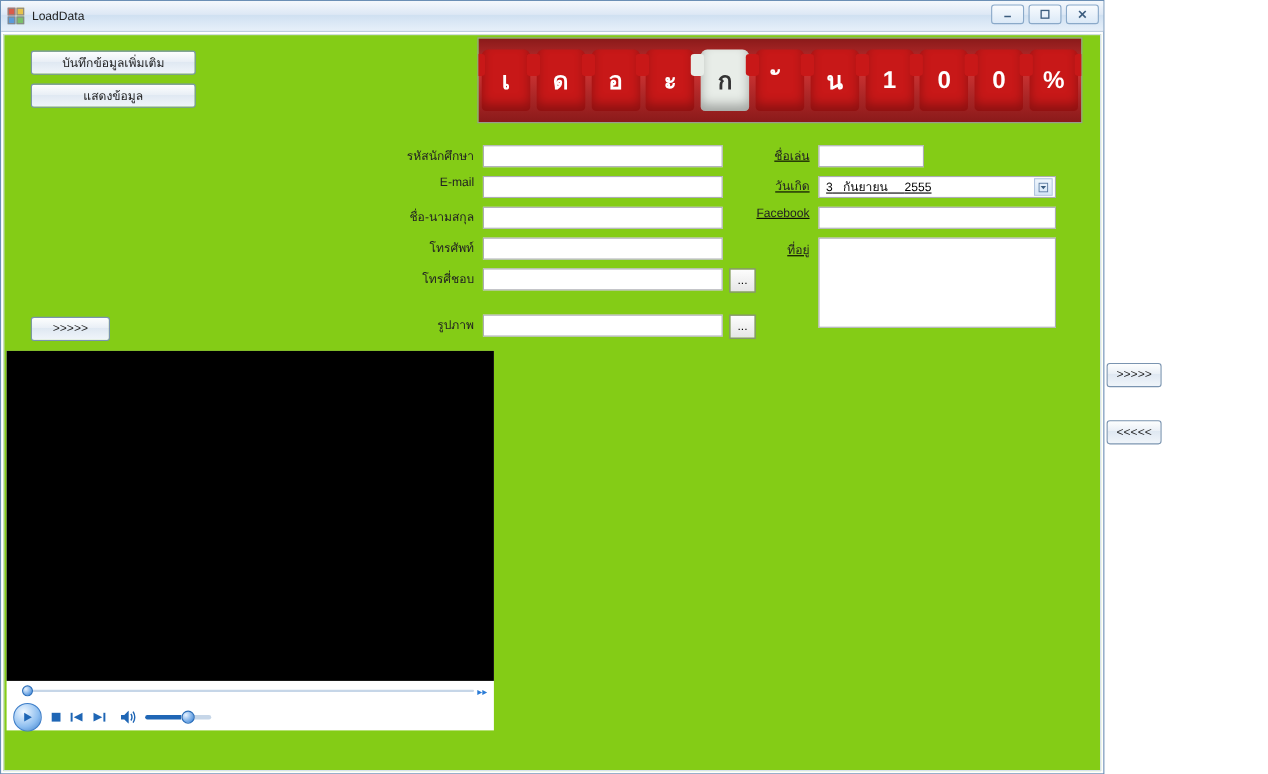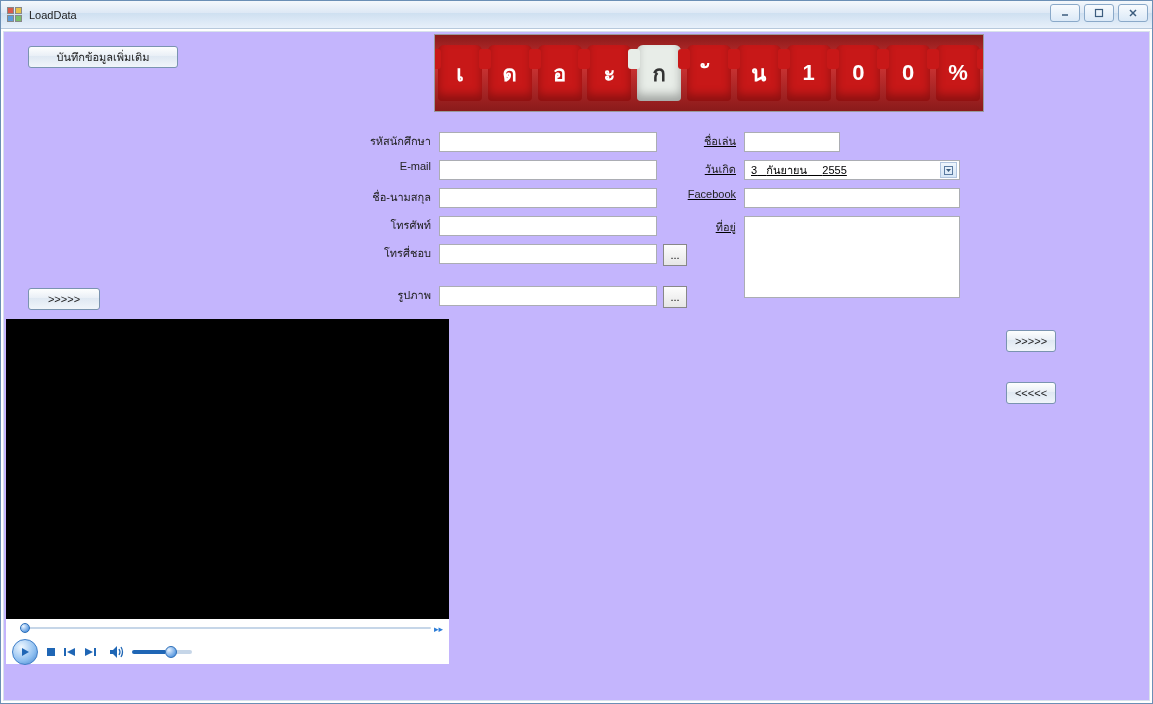--- a/index.html
+++ b/index.html
@@ -1,37 +1,37 @@
 <!DOCTYPE html>
 <html><head>
 <meta charset="utf-8">
 <style>
   * { box-sizing: border-box; font-family: Tahoma, sans-serif; font-size: 11px; }
   body { margin: 0; background: #fff; }
-  .window { width: 1153px; height: 704px; position: relative; background: #fff; border: 1px solid #6b8fb5; }
+  .window { width: 1004px; height: 704px; position: relative; background: #fff; border: 1px solid #6b8fb5; }
   .titlebar {
     height: 28px; background: linear-gradient(#f4f8fc,#dde8f5 45%,#cfe0f1 46%,#e7f0fa);
     border-bottom: 1px solid #b7c9dc; display: flex; align-items: center; padding: 0 6px;
     position: relative;
   }
   .app-icon { width: 16px; height: 16px; margin-right: 6px; position: relative; }
   .app-icon .sq { position:absolute; width:7px; height:7px; border:1px solid #888; }
   .app-icon .sq1 { left:0; top:0; background:#d95b4b; }
   .app-icon .sq2 { left:8px; top:0; background:#e6c24b; }
   .app-icon .sq3 { left:0; top:8px; background:#5b9bd9; }
   .app-icon .sq4 { left:8px; top:8px; background:#7bbf6a; }
   .title-text { color:#222; }
   .win-controls { position:absolute; right:4px; top:3px; display:flex; gap:4px; }
   .win-btn {
     width:30px; height:18px; border:1px solid #8aa9c9; border-radius:3px;
     background:linear-gradient(#f8fbfe,#dbe9f7); display:flex; align-items:center; justify-content:center;
     color:#3b5c7e; font-size:10px; cursor:default;
   }
   .win-btn svg { width:10px; height:10px; }
-  .client { position:absolute; left:2px; right:2px; top:30px; bottom:2px; background:#c4b5fd; border:1px solid #d8e2ec;padding-left:32px; }
+  .client { position:absolute; left:2px; right:2px; top:30px; bottom:2px; background:#84cc16; border:1px solid #d8e2ec;padding-left:32px; }
   .btn {
     height:22px; border:1px solid #7a94b0; border-radius:3px;
     background:linear-gradient(#fdfefe,#e9eff6 45%,#dfe8f2 46%,#f0f5fa);
     display:inline-flex; align-items:center; justify-content:center; padding:0 10px;
     cursor:default; color:#222;
   }
   .left-buttons { position:absolute; left:24px; top:14px; display:flex; flex-direction:column; gap:8px; }
   .left-buttons .btn { width:150px; }
   .banner {
     position:absolute; left:430px; top:2px; width:550px; height:78px;
@@ -119,20 +119,21 @@
             <line x1="8" y1="2" x2="2" y2="8" stroke="#3b5c7e" stroke-width="1.5"></line>
           </svg>
       </div>
     </div>
   </div>
 
   <div class="client">
 
     <div class="left-buttons">
       <div class="btn">บันทึกข้อมูลเพิ่มเติม</div>
+      <div class="btn">แสดงข้อมูล</div>
     </div>
 
     <div class="banner">
       <div class="banner-inner" id="banner-inner">
           <div class="shirt">เ</div>
           <div class="shirt">ด</div>
           <div class="shirt">อ</div>
           <div class="shirt">ะ</div>
           <div class="shirt white">ก</div>
           <div class="shirt">ั</div>

